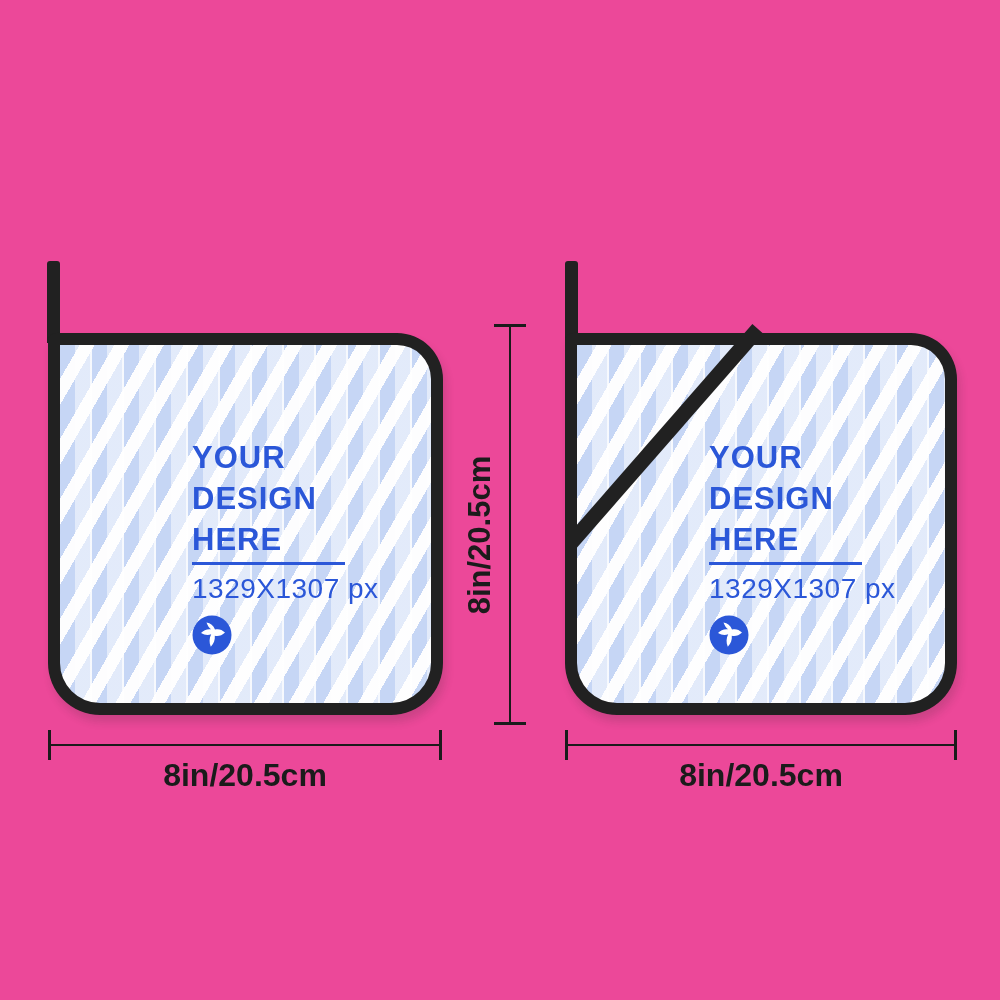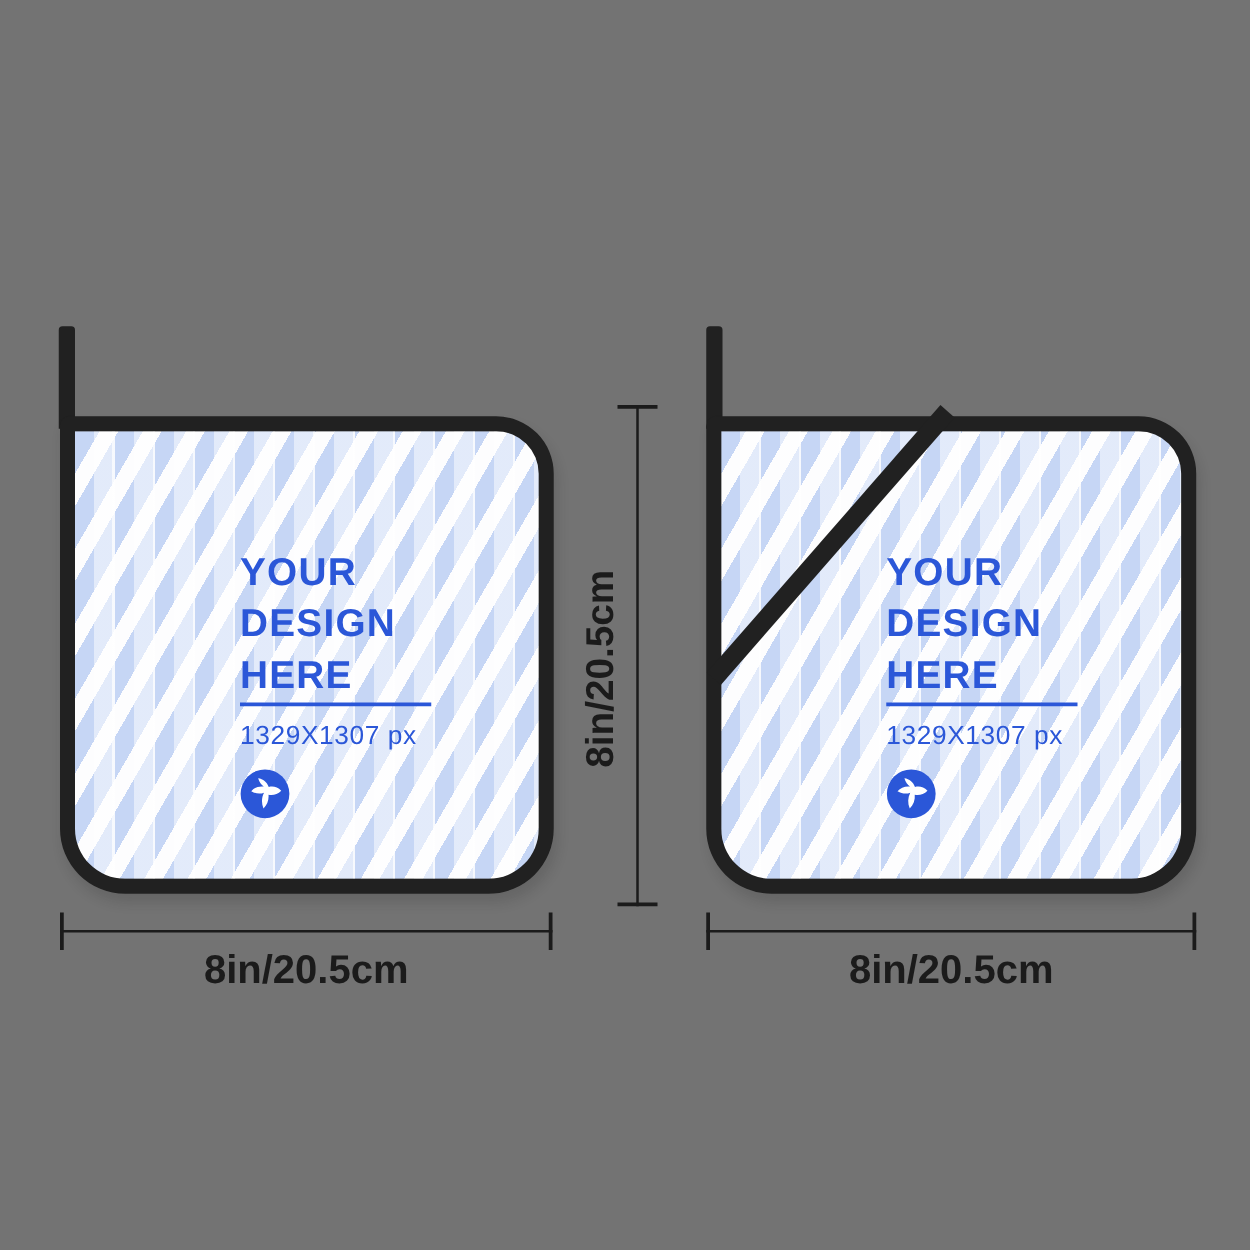--- a/index.html
+++ b/index.html
@@ -1,20 +1,20 @@
 <!DOCTYPE html>
 <html><head>
 <meta charset="utf-8">
 <style>
   html, body { margin: 0; padding: 0; background: #ffffff; }
   .canvas {
     position: relative;
     width: 1000px;
     height: 1000px;
-    background: #737373;
+    background: #ec4899;
     overflow: hidden;
     font-family: "Liberation Sans", sans-serif;
   }
 
   
   .potholder {
     position: absolute;
     box-sizing: border-box;
     border: 12px solid #212121;
     border-radius: 8px 46px 52px 52px;
@@ -69,21 +69,21 @@
     color: #2b57d8;
     white-space: nowrap;
   }
   .design-underline {
     width: 153px;
     height: 3px;
     background: #2b57d8;
     margin-top: 2px;
   }
   .size-note {
-    font-size: 21px;
+    font-size: 28px;
     line-height: 26px;
     font-weight: normal;
     letter-spacing: 0.5px;
     color: #2b57d8;
     margin-top: 11px;
     white-space: nowrap;
   }
   .logo { margin-top: 13px; width: 40px; height: 40px; }
 
   

